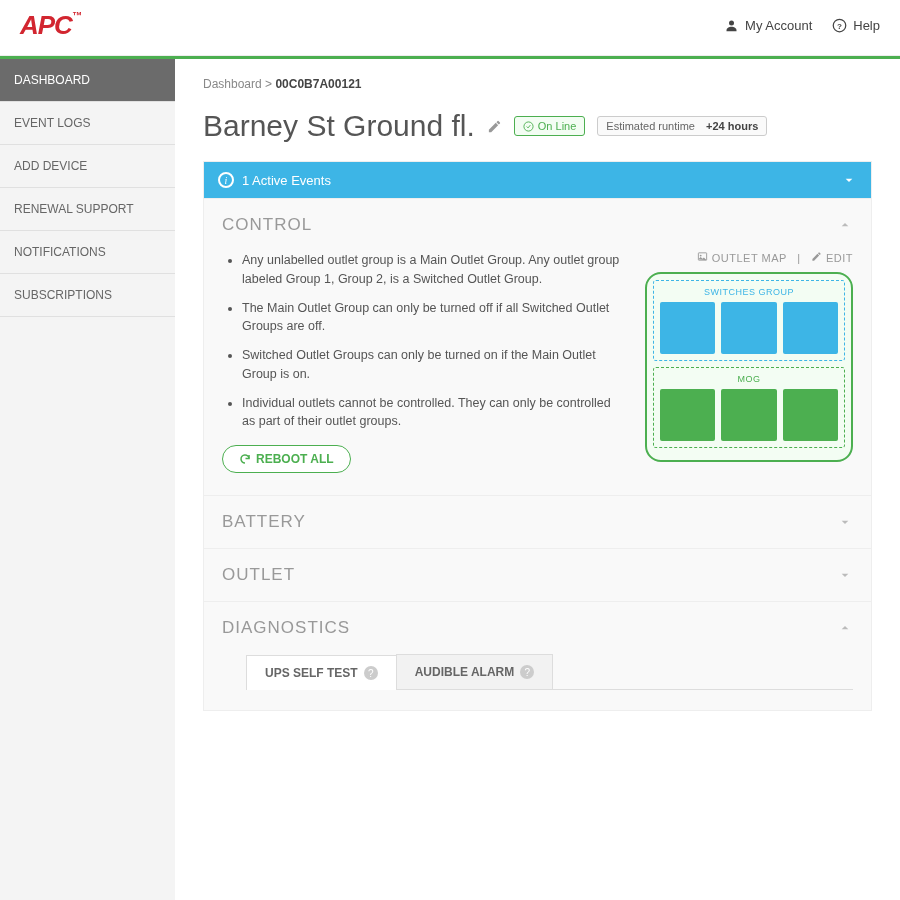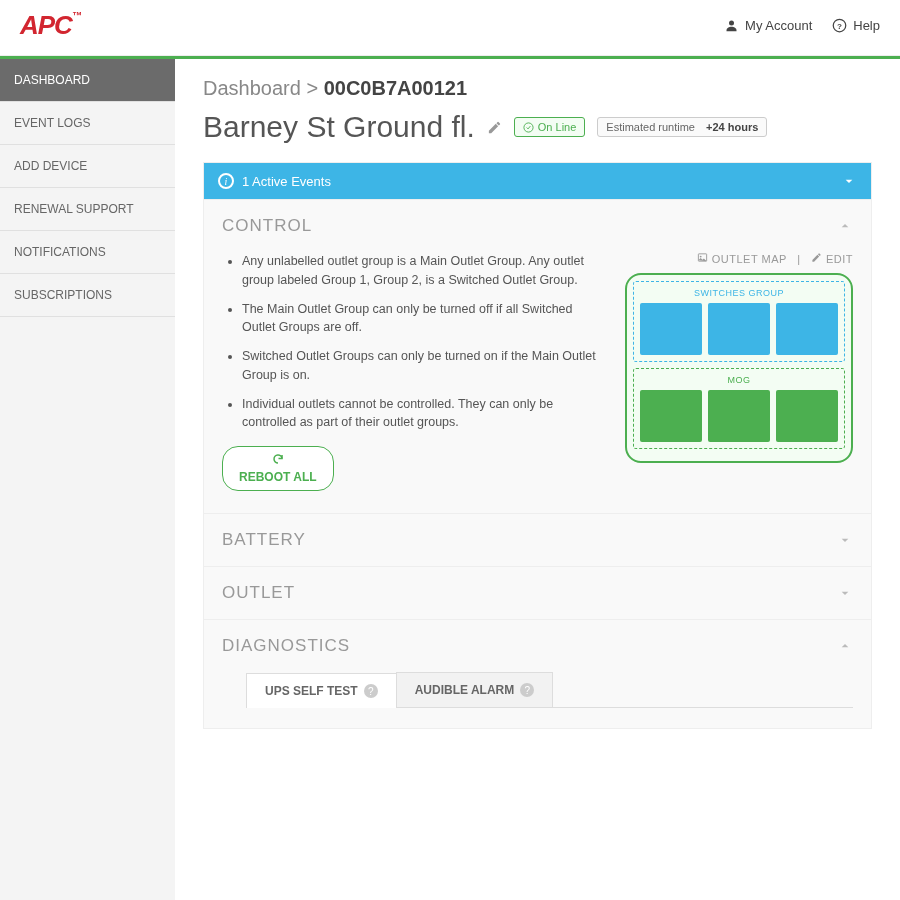--- a/index.html
+++ b/index.html
@@ -8,21 +8,21 @@
 .logo { font-weight: 900; font-size: 26px; color: #d22630; letter-spacing: -1px; font-style: italic; }
 .logo sup { font-size: 10px; vertical-align: top; }
 .top-links { display: flex; gap: 20px; align-items: center; }
 .top-link { display: flex; align-items: center; gap: 6px; color: #444; cursor: pointer; font-size: 13px; }
 .green-line { height: 3px; background: #4caf50; }
 .container { display: flex; }
 .sidebar { width: 175px; background: #f4f4f4; min-height: 850px; }
 .nav-item { padding: 14px 14px; border-bottom: 1px solid #e0e0e0; color: #666; font-size: 12px; cursor: pointer; text-transform: uppercase; }
 .nav-item.active { background: #6b6b6b; color: #fff; }
 .main { flex: 1; padding: 18px 28px; background: #fff; }
-.breadcrumb { color: #888; font-size: 20px; margin-bottom: 10px; }
+.breadcrumb { color: #888; font-size: 12px; margin-bottom: 18px; }
 .breadcrumb .serial { color: #444; font-weight: bold; }
 .title-row { display: flex; align-items: center; gap: 12px; margin-bottom: 18px; flex-wrap: wrap; }
 .page-title { font-size: 30px; color: #555; font-weight: normal; }
 .edit-ic { color: #888; font-size: 17px; }
 .badge { border: 1px solid #ccc; border-radius: 3px; padding: 3px 8px; font-size: 11px; color: #666; display: inline-flex; align-items: center; gap: 4px; background: #fafafa; }
 .badge.online { border-color: #4caf50; color: #4caf50; background: #f3fdf3; }
 .badge .bold { font-weight: bold; color: #444; }
 .content-box { background: #f9f9f9; border: 1px solid #eee; }
 .alert-bar { background: #3db5e6; color: #fff; padding: 10px 14px; display: flex; justify-content: space-between; align-items: center; cursor: pointer; }
 .alert-bar .left { display: flex; align-items: center; gap: 8px; font-size: 13px; }
@@ -31,24 +31,24 @@
 .section-head:first-of-type { border-top: none; }
 .section-title { font-size: 17px; color: #999; letter-spacing: 1px; }
 .chevron { color: #bbb; font-size: 14px; }
 .control-body { padding: 0 18px 22px; display: flex; gap: 18px; }
 .control-left { flex: 1; }
 .control-links { text-align: right; color: #999; font-size: 11px; margin-bottom: 8px; letter-spacing: 0.5px; }
 .control-links span { cursor: pointer; }
 .bullets { list-style: disc; padding-left: 20px; color: #555; font-size: 12.5px; line-height: 1.5; }
 .bullets li { margin-bottom: 10px; }
 .btn-row { display: flex; gap: 10px; margin-top: 14px; }
-.pill-btn { border: 1.5px solid; border-radius: 16px; padding: 6px 16px; font-size: 12px; font-weight: bold; background: #fff; cursor: pointer; display: flex; align-items: center; gap: 5px; flex-direction: column; }
+.pill-btn { border: 1.5px solid; border-radius: 16px; padding: 6px 16px; font-size: 12px; font-weight: bold; background: #fff; cursor: pointer; display: flex; align-items: center; gap: 5px; }
 .pill-btn.green { border-color: #4caf50; color: #4caf50; }
 .pill-btn.blue { border-color: #3db5e6; color: #3db5e6; }
-.outlet-map { width: 228px; }
+.outlet-map { width: 208px; }
 .map-box { border: 2px solid #4caf50; border-radius: 16px; padding: 6px; background: #f3fdf3; }
 .group-box { border: 1px dashed #3db5e6; border-radius: 3px; padding: 6px; margin-bottom: 6px; }
 .group-box.green { border-color: #4caf50; }
 .group-label { text-align: center; font-size: 9px; color: #3db5e6; margin-bottom: 5px; letter-spacing: 0.5px; }
 .group-box.green .group-label { color: #4caf50; }
 .outlet-row { display: flex; gap: 6px; justify-content: center; }
 .outlet { width: 62px; height: 52px; border-radius: 2px; }
 .outlet.blue { background: #3db5e6; }
 .outlet.green { background: #4caf50; }
 .diag-body { padding: 0 18px 20px; }

